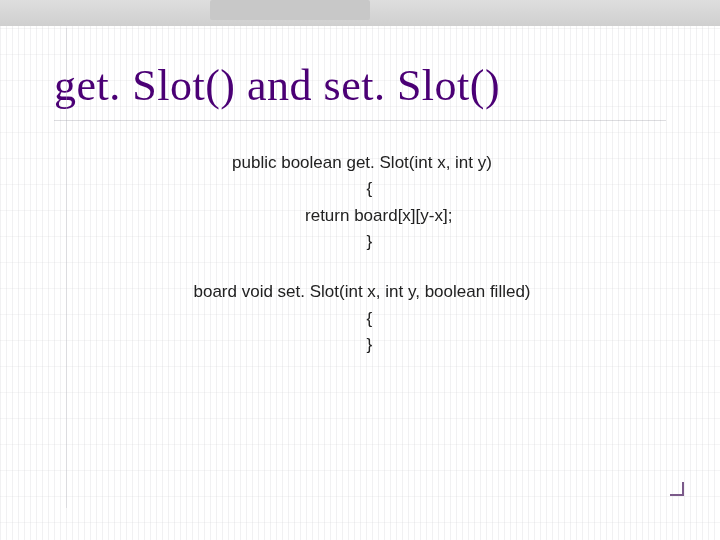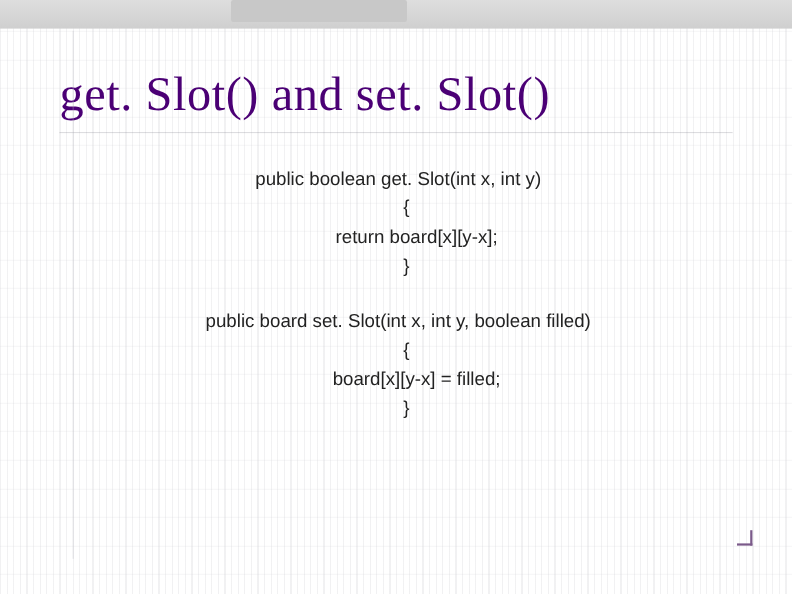--- a/index.html
+++ b/index.html
@@ -94,22 +94,21 @@
   <div class="body-area">
 
     <div class="code-block">
       <span class="code-line">public boolean get. Slot(int x, int y)</span>
       <span class="code-line indent1"> {</span>
       <span class="code-line indent2">  return board[x][y-x];</span>
       <span class="code-line indent1"> }</span>
     </div>
 
     <div class="code-block">
-      <span class="code-line">public board set. Slot(int x, int y, boolean filled)</span>
+      <span class="code-line">board void set. Slot(int x, int y, boolean filled)</span>
       <span class="code-line indent1"> {</span>
-      <span class="code-line indent2">  board[x][y-x] = filled;</span>
       <span class="code-line indent1"> }</span>
     </div>
 
   </div>
 
   <div class="corner-mark"></div>
 </div>
 
 </body></html>

